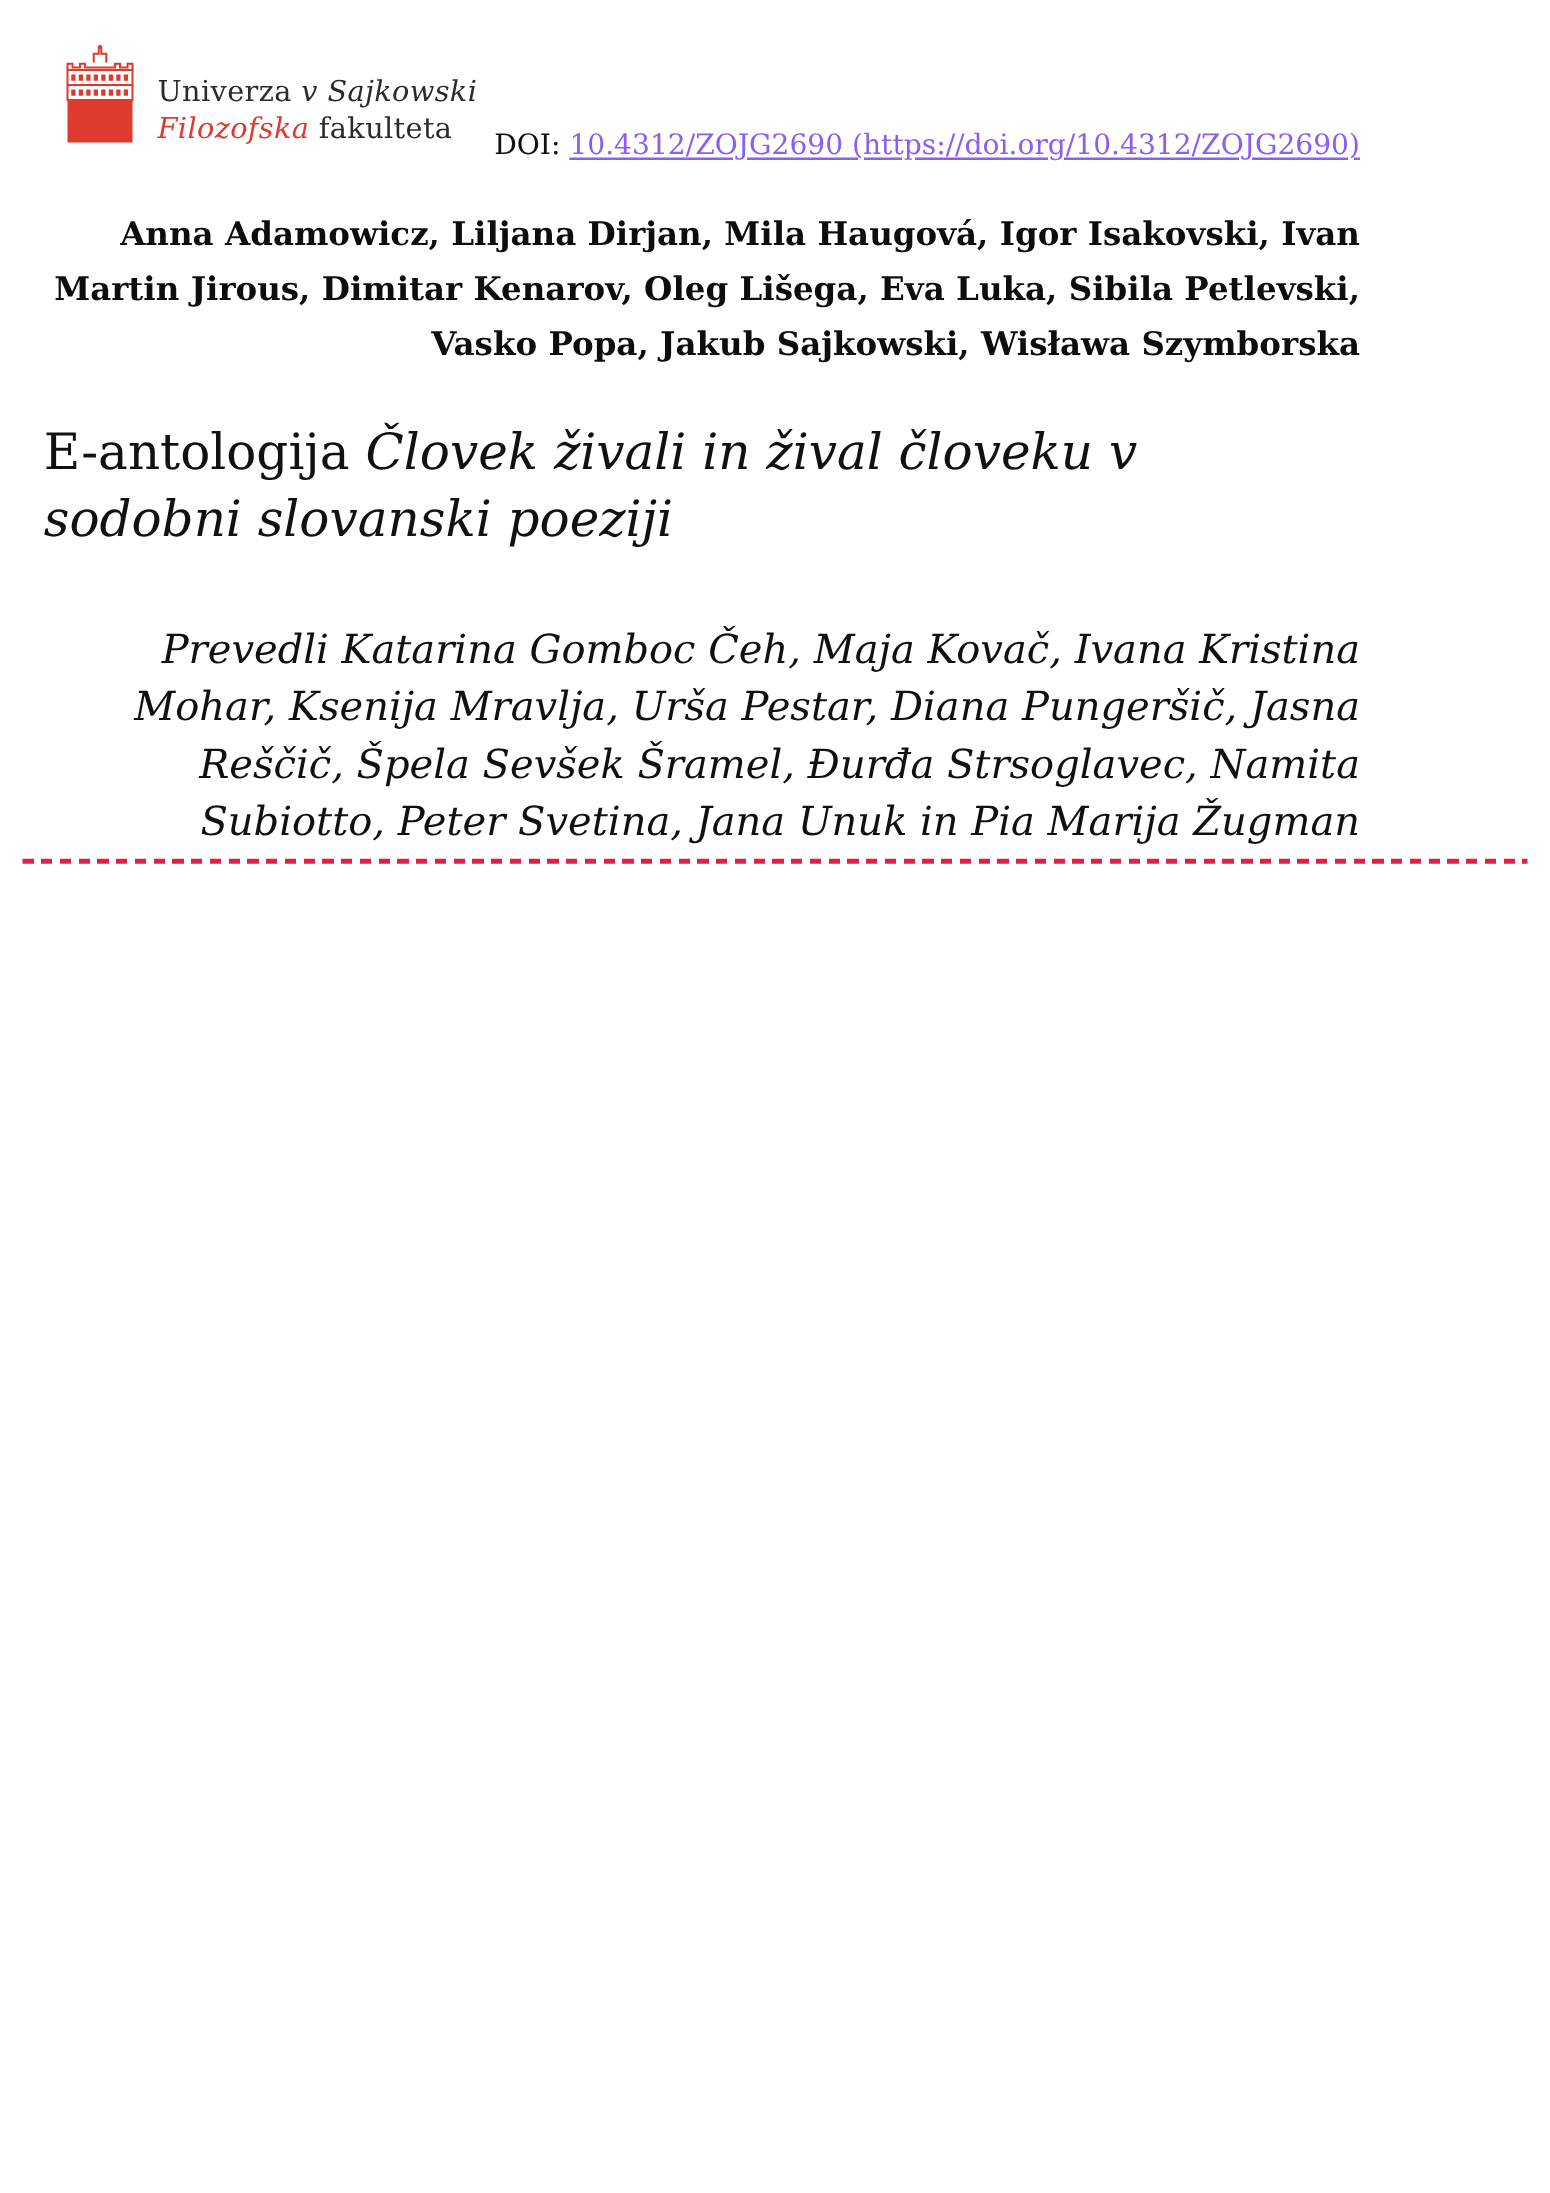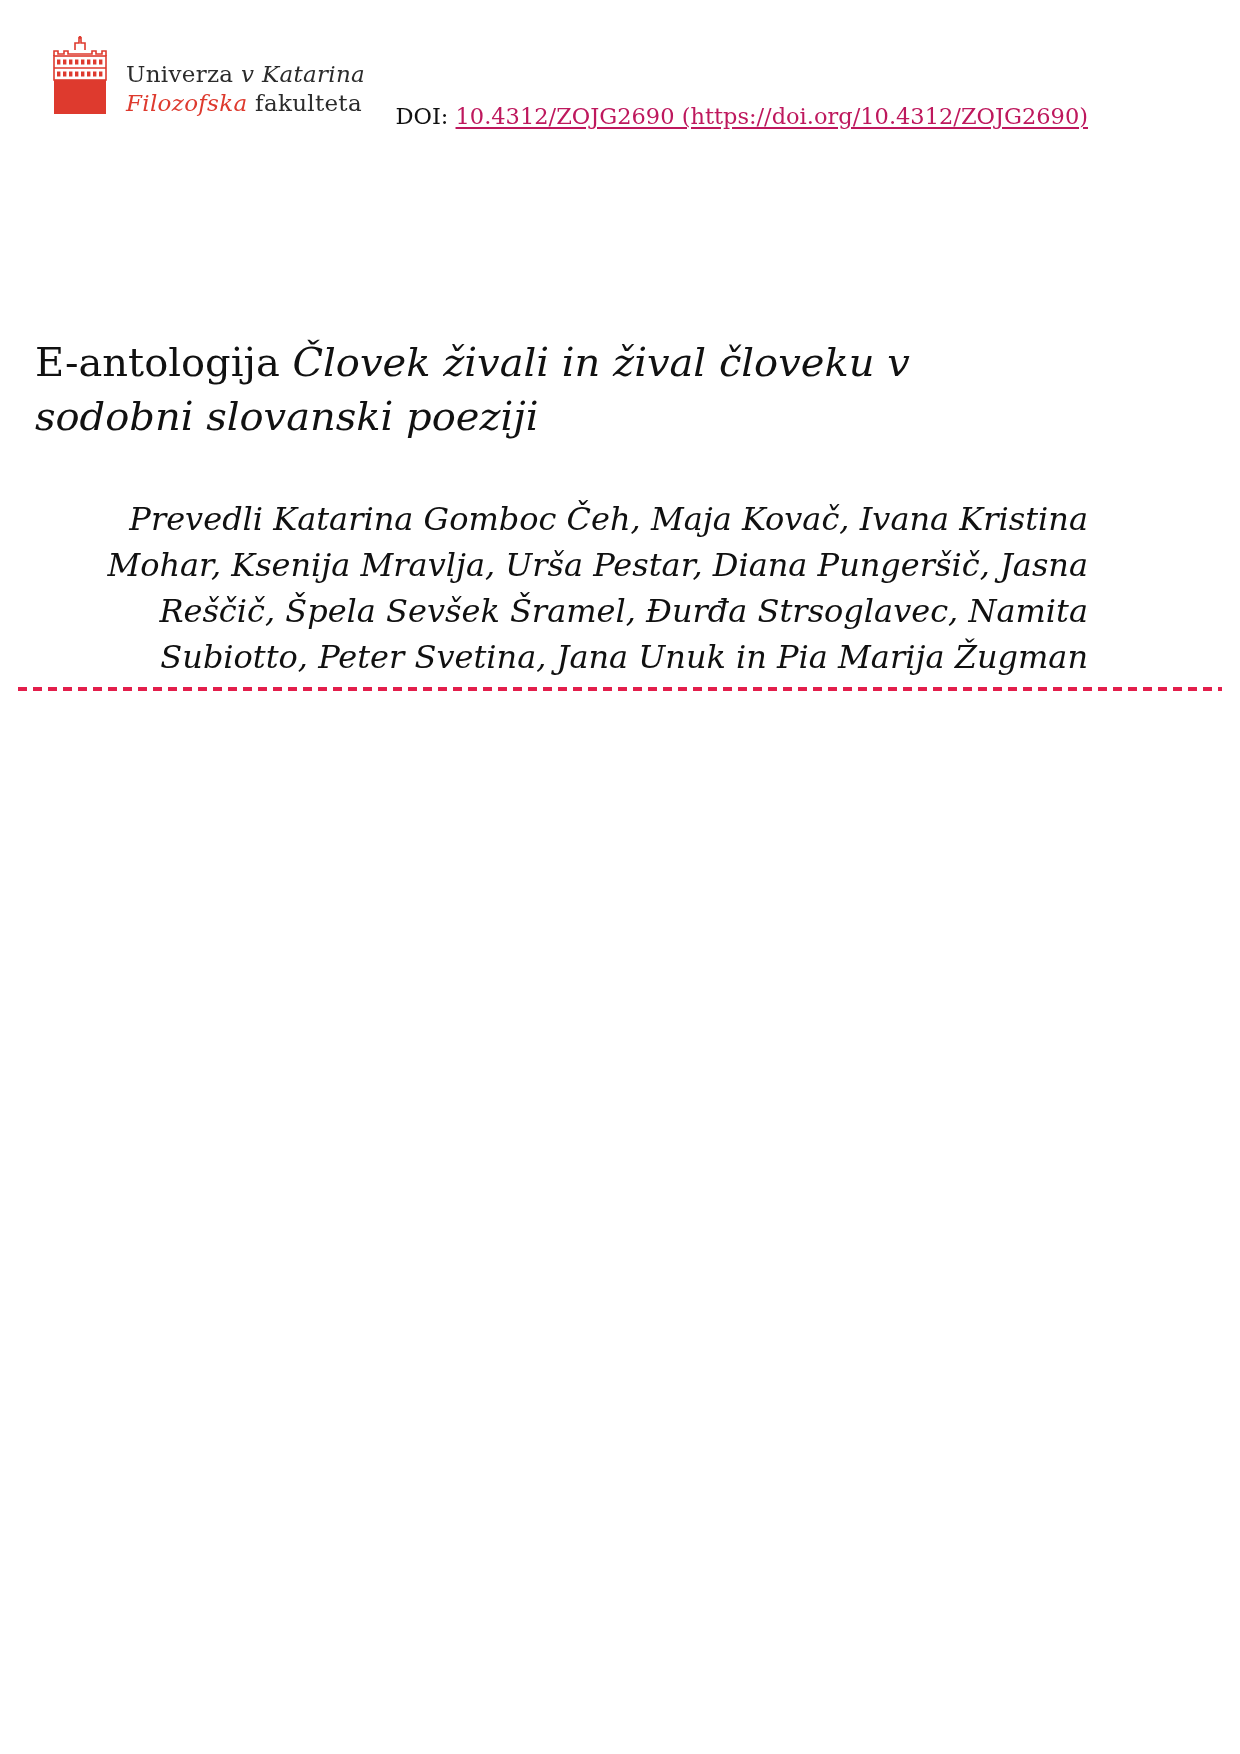--- a/index.html
+++ b/index.html
@@ -36,21 +36,21 @@
   .logo-red{ color: var(--brand-red); font-style: italic; }
   .doi{
     position: absolute;
     left: 40px; top: 103px;
     width: 1048px;
     text-align: right;
     font-size: 22.5px;
     color: #111;
   }
   .doi a{
-    color: #be185d;
+    color: #8b5cf6;
     text-underline-offset: 3px;
     cursor: pointer;
   }
   .authors{
     position: absolute;
     left: 40px; top: 166px;
     width: 1048px;
     text-align: right;
     font-weight: bold;
     font-size: 26px;
@@ -100,29 +100,30 @@
           <path d="M6 20 L6 15 L10 15 L10 18 L16 18 L16 15 L20 15 L20 18 L44 18 L44 15 L48 15 L48 18 L54 18 L54 15 L58 15 L58 20"></path>
           <rect x="6" y="20" width="52" height="24"></rect>
           <line x1="6" y1="32" x2="58" y2="32"></line>
           <line x1="9" y1="26" x2="56" y2="26" stroke-width="5" stroke-dasharray="3.4,2.6"></line>
           <line x1="9" y1="38" x2="56" y2="38" stroke-width="5" stroke-dasharray="3.4,2.6"></line>
         </g>
         <rect x="6" y="44" width="52" height="34" fill="#de3a2e"></rect>
       </svg>
     </div>
     <div class="logo-text">
-      <div><span>Univerza</span><span class="it"> v Katarina</span></div>
+      <div><span>Univerza</span><span class="it"> v Sajkowski</span></div>
       <div><span class="logo-red">Filozofska</span><span> fakulteta</span></div>
     </div>
   </div>
 
   <div class="doi">
     <span>DOI: </span><a href="#" class="doi-link">10.4312/ZOJG2690 (https://doi.org/10.4312/ZOJG2690)</a>
   </div>
 
+  <div class="authors">Anna Adamowicz, Liljana Dirjan, Mila Haugová, Igor Isakovski, Ivan Martin Jirous, Dimitar Kenarov, Oleg Lišega, Eva Luka, Sibila Petlevski, Vasko Popa, Jakub Sajkowski, Wisława Szymborska</div>
 
   <h1 class="title">
     <span>E-antologija </span><span class="it">Človek živali in žival človeku v sodobni slovanski poeziji</span>
   </h1>
 
   <div class="translators">Prevedli Katarina Gomboc Čeh, Maja Kovač, Ivana Kristina Mohar, Ksenija Mravlja, Urša Pestar, Diana Pungeršič, Jasna Reščič, Špela Sevšek Šramel, Đurđa Strsoglavec, Namita Subiotto, Peter Svetina, Jana Unuk in Pia Marija Žugman</div>
 
   <div class="divider"></div>
 
 </div>

